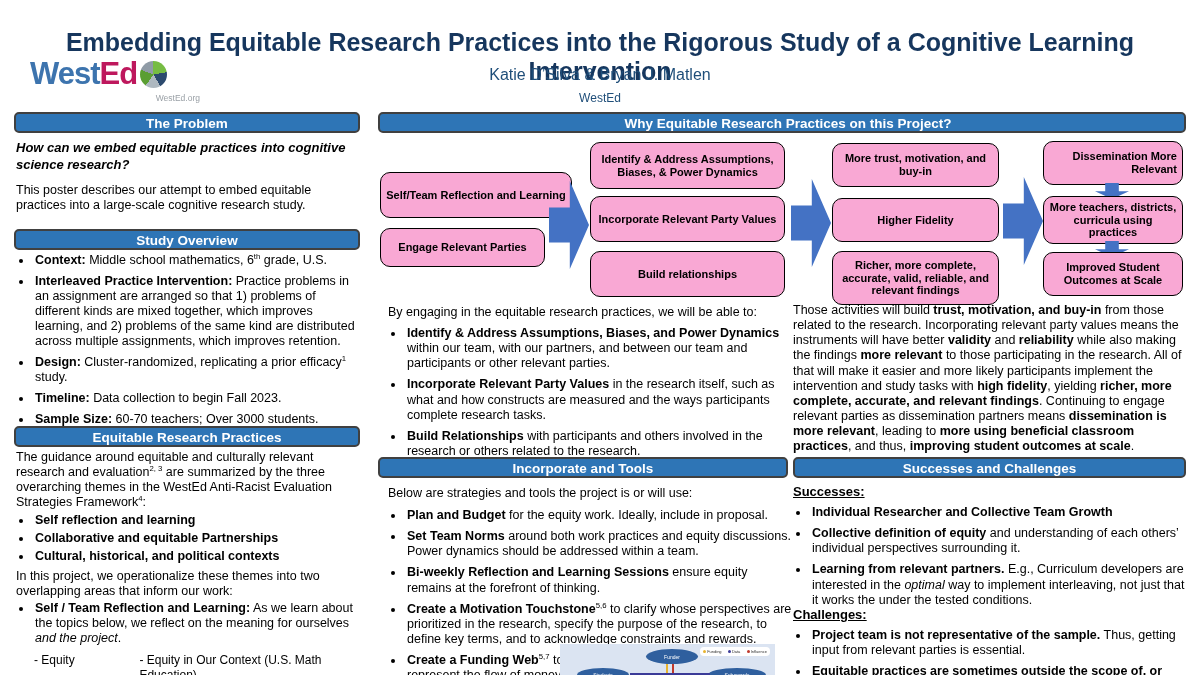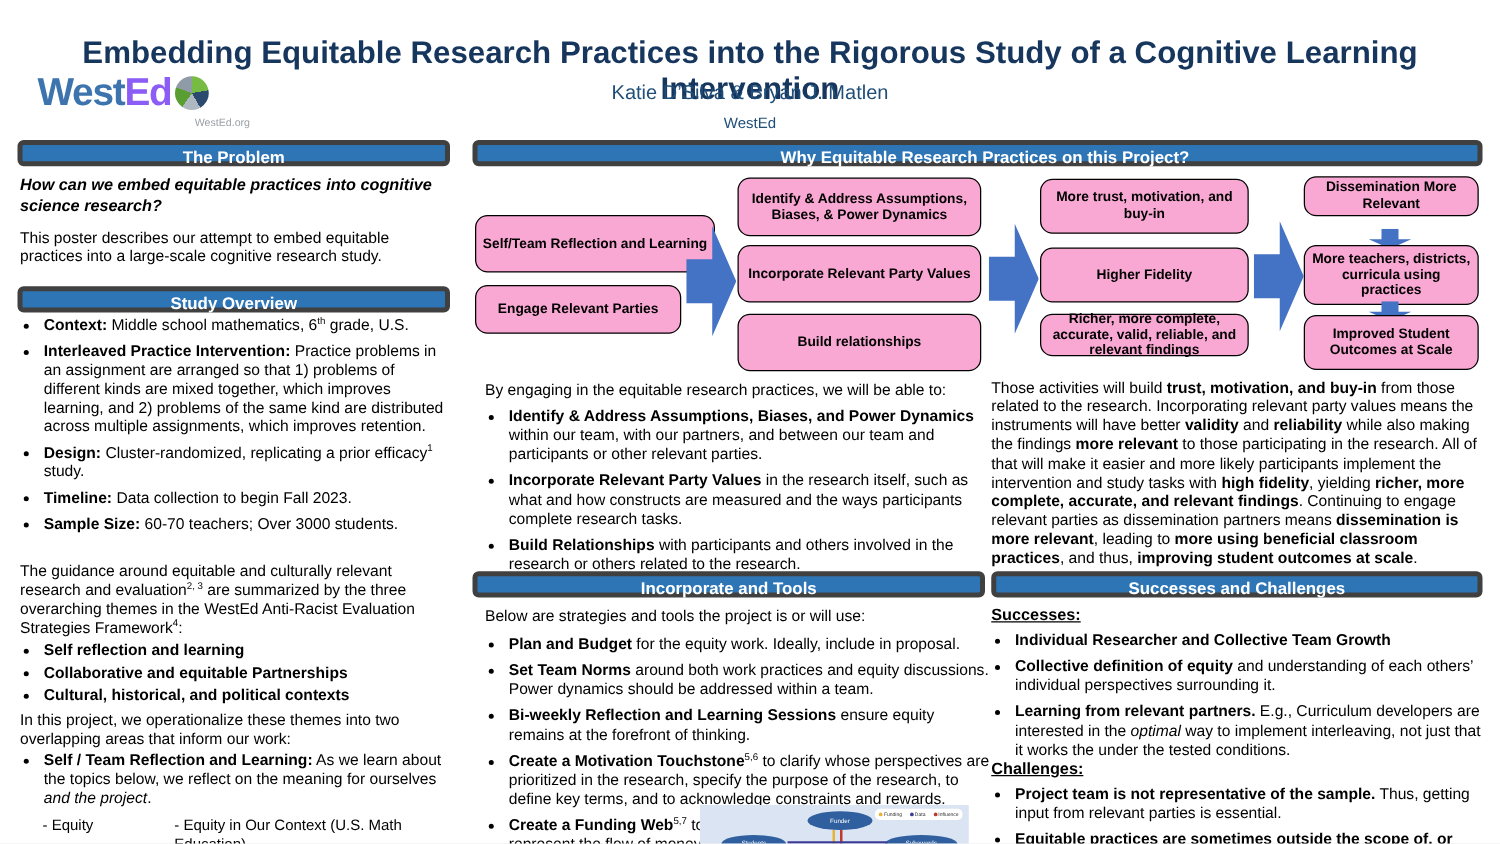--- a/index.html
+++ b/index.html
@@ -9,26 +9,26 @@
          font-size:25px;font-weight:bold;color:#16365D;}
   .authors{position:absolute;top:66px;left:0;width:1200px;text-align:center;
            font-size:16px;color:#1F4E79;}
   .affil{position:absolute;top:91px;left:0;width:1200px;text-align:center;
          font-size:12px;color:#1F4E79;}
   
   .logo{position:absolute;top:56px;left:30px;width:170px;}
   .logo-row{display:flex;align-items:center;}
   .logo-word{font-size:31px;font-weight:bold;letter-spacing:-1px;}
   .logo-west{color:#3D74AE;}
-  .logo-ed{color:#8b5cf6;}
+  .logo-ed{color:#be185d;}
   .logo-globe{width:27px;height:27px;border-radius:50%;margin-left:3px;
     background:conic-gradient(#76BC43 0 80deg,#2C4A6E 80deg 150deg,#AEB8C0 150deg 215deg,#5A9E32 215deg 290deg,#8F9BA6 290deg 360deg);}
   .logo-org{font-size:8.5px;color:#9aa0a6;text-align:right;margin-top:1px;}
   
-  .hdr{position:absolute;height:21px;box-sizing:border-box;background:#2E75B6;border:4px solid #404040;
+  .hdr{position:absolute;height:21px;box-sizing:border-box;background:#2E75B6;border:2px solid #404040;
        border-radius:5px;color:#fff;font-weight:bold;font-size:13.5px;text-align:center;line-height:19px;}
   
   .tb{position:absolute;font-size:12.5px;line-height:1.21;}
   .tb ul{margin:0;padding-left:17px;list-style:disc;}
   .tb li{margin:0 0 6px 0;padding-left:2px;}
   .tb li:last-child{margin-bottom:0;}
   .b{font-weight:bold;}
   .i{font-style:italic;}
   .sup{vertical-align:super;font-size:0.62em;line-height:0;}
   .qtext{font-weight:bold;font-style:italic;font-size:13px;line-height:1.3;}
@@ -81,20 +81,21 @@
   <div class="tb" style="left:16px;top:253px;width:348px;line-height:1.2;">
     <ul>
       <li><span class="b">Context:</span><span> Middle school mathematics, 6</span><span class="sup">th</span><span> grade, U.S.</span></li>
       <li><span class="b">Interleaved Practice Intervention:</span><span> Practice problems in an assignment are arranged so that 1) problems of different kinds are mixed together, which improves learning, and 2) problems of the same kind are distributed across multiple assignments, which improves retention.</span></li>
       <li><span class="b">Design:</span><span> Cluster-randomized, replicating a prior efficacy</span><span class="sup">1</span><span> study.</span></li>
       <li><span class="b">Timeline:</span><span> Data collection to begin Fall 2023.</span></li>
       <li><span class="b">Sample Size:</span><span> 60-70 teachers; Over 3000 students.</span></li>
     </ul>
   </div>
 
+  <div class="hdr" style="left:14px;top:426px;width:346px;">Equitable Research Practices</div>
   <div class="tb" style="left:16px;top:450px;width:346px;"><span>The guidance around equitable and culturally relevant research and evaluation</span><span class="sup">2, 3</span><span> are summarized by the three overarching themes in the WestEd Anti-Racist Evaluation Strategies Framework</span><span class="sup">4</span><span>:</span></div>
   <div class="tb themes" style="left:16px;top:513px;width:346px;">
     <ul>
       <li>Self reflection and learning</li>
       <li>Collaborative and equitable Partnerships</li>
       <li>Cultural, historical, and political contexts</li>
     </ul>
   </div>
   <div class="tb" style="left:16px;top:569px;width:346px;">In this project, we operationalize these themes into two overlapping areas that inform our work:</div>
   <div class="tb" style="left:16px;top:601px;width:348px;line-height:1.2;">
@@ -116,24 +117,24 @@
   <div class="dbox" style="left:380px;top:228px;width:165px;height:39px;">Engage Relevant Parties</div>
   <div class="rarrow" style="left:549px;top:181px;width:40px;height:88px;"></div>
 
   <div class="dbox" style="left:590px;top:142px;width:195px;height:47px;">Identify &amp; Address Assumptions, Biases, &amp; Power Dynamics</div>
   <div class="dbox" style="left:590px;top:196px;width:195px;height:46px;">Incorporate Relevant Party Values</div>
   <div class="dbox" style="left:590px;top:251px;width:195px;height:46px;">Build relationships</div>
   <div class="rarrow" style="left:791px;top:179px;width:40px;height:88px;"></div>
 
   <div class="dbox" style="left:832px;top:143px;width:167px;height:44px;">More trust, motivation, and buy-in</div>
   <div class="dbox" style="left:832px;top:198px;width:167px;height:44px;">Higher Fidelity</div>
-  <div class="dbox" style="left:832px;top:251px;width:167px;height:34px;">Richer, more complete, accurate, valid, reliable, and relevant findings</div>
+  <div class="dbox" style="left:832px;top:251px;width:167px;height:54px;">Richer, more complete, accurate, valid, reliable, and relevant findings</div>
   <div class="rarrow" style="left:1003px;top:177px;width:40px;height:88px;"></div>
 
-  <div class="dbox" style="left:1043px;top:141px;width:140px;height:32px;">Dissemination More Relevant</div>
+  <div class="dbox" style="left:1043px;top:141px;width:140px;height:44px;text-align:right;">Dissemination More Relevant</div>
   <div class="darrow" style="left:1095px;top:183px;width:34px;height:16px;"></div>
   <div class="dbox" style="left:1043px;top:196px;width:140px;height:48px;">More teachers, districts, curricula using practices</div>
   <div class="darrow" style="left:1095px;top:241px;width:34px;height:16px;"></div>
   <div class="dbox" style="left:1043px;top:252px;width:140px;height:44px;">Improved Student Outcomes at Scale</div>
 
   <div class="tb" style="left:388px;top:305px;width:404px;">By engaging in the equitable research practices, we will be able to:</div>
   <div class="tb" style="left:388px;top:326px;width:404px;">
     <ul>
       <li><span class="b">Identify &amp; Address Assumptions, Biases, and Power Dynamics</span><span> within our team, with our partners, and between our team and participants or other relevant parties.</span></li>
       <li><span class="b">Incorporate Relevant Party Values</span><span> in the research itself, such as what and how constructs are measured and the ways participants complete research tasks.</span></li>

